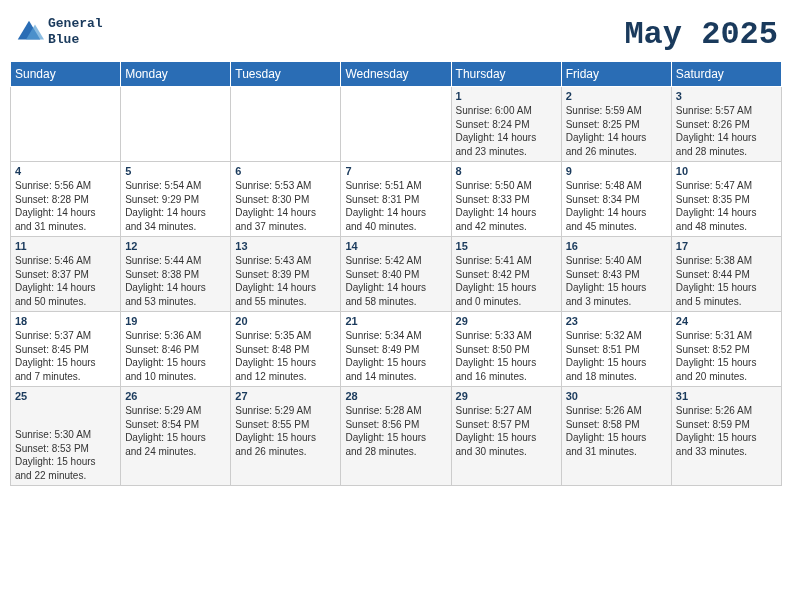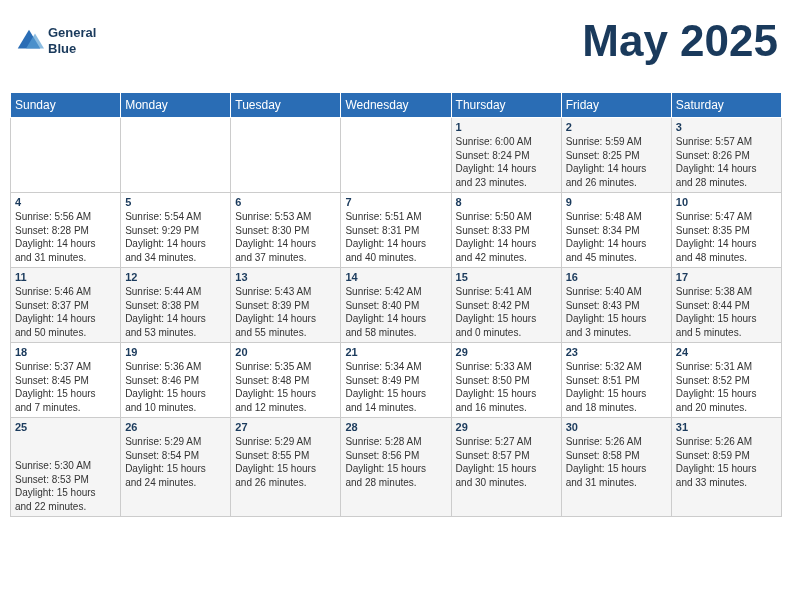--- a/index.html
+++ b/index.html
@@ -5,24 +5,25 @@
     * { box-sizing: border-box; margin: 0; padding: 0; }
     body {
       font-family: Arial, sans-serif;
       background: #fff;
       width: 792px;
       min-height: 612px;
       padding: 10px;
     }
     .header-section {
       display: flex;
-      align-items: center;
+      align-items: flex-start;
       justify-content: space-between;
-      margin-bottom: 20px;
+      margin-bottom: 2px;
       padding: 6px 4px;
+      font-family: Liberation Mono, monospace;
     }
     .logo {
       display: flex;
       align-items: center;
     }
     .logo-text {
       display: flex;
       flex-direction: column;
       font-size: 13px;
       font-weight: bold;
@@ -31,21 +32,21 @@
     }
     .logo-icon {
       width: 30px;
       height: 30px;
       margin-right: 4px;
     }
     .title-section {
       text-align: right;
     }
     .calendar-title {
-      font-size: 44px;
+      font-size: 32px;
       font-weight: bold;
       color: #1a3a5c;
     }
     .calendar-subtitle {
       font-size: 15px;
       color: #333;
     }
     table {
       width: 100%;
       border-collapse: collapse;

